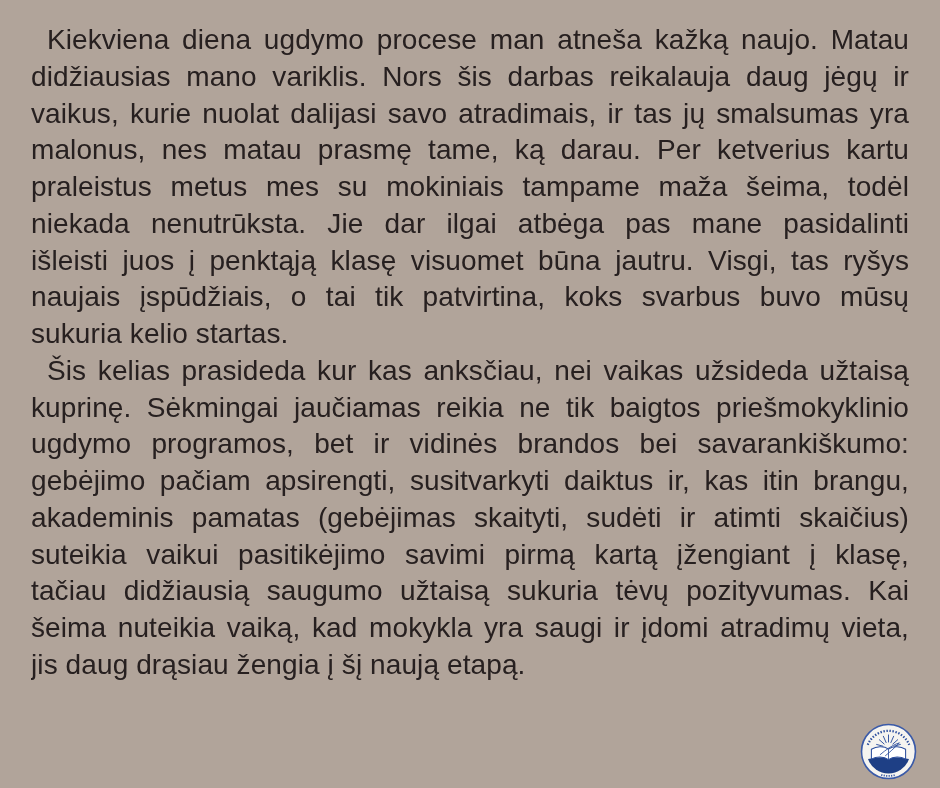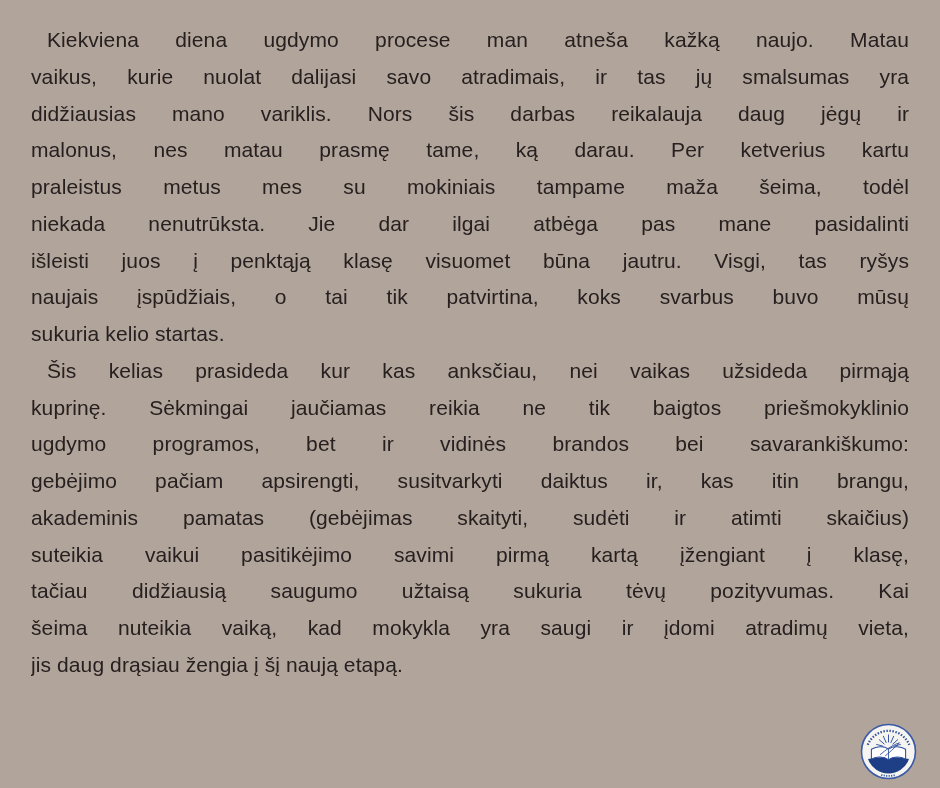--- a/index.html
+++ b/index.html
@@ -13,21 +13,21 @@
   }
   .page {
     box-sizing: border-box;
     position: relative;
     width: 940px;
     height: 788px;
     background: #b1a49a;
     padding: 22px 31px 0 31px;
     font-family: "Liberation Sans", sans-serif;
     color: #272020;
-    font-size: 21px;
+    font-size: 28px;
   }
   .paragraph {
     margin: 0;
   }
   .line {
     height: 36.75px;
     line-height: 36.75px;
     text-align: justify;
     text-align-last: justify;
     letter-spacing: 0.1px;
@@ -53,32 +53,32 @@
     height: 100%;
   }
 </style>
 </head>
 <body>
 
 <div class="page">
 
   <div class="paragraph">
     <div class="line first">Kiekviena diena ugdymo procese man atneša kažką naujo. Matau</div>
+    <div class="line">didžiausias mano variklis. Nors šis darbas reikalauja daug jėgų ir</div>
     <div class="line">vaikus, kurie nuolat dalijasi savo atradimais, ir tas jų smalsumas yra</div>
-    <div class="line">didžiausias mano variklis. Nors šis darbas reikalauja daug jėgų ir</div>
     <div class="line">malonus, nes matau prasmę tame, ką darau. Per ketverius kartu</div>
     <div class="line">praleistus metus mes su mokiniais tampame maža šeima, todėl</div>
     <div class="line">niekada nenutrūksta. Jie dar ilgai atbėga pas mane pasidalinti</div>
     <div class="line">išleisti juos į penktąją klasę visuomet būna jautru. Visgi, tas ryšys</div>
     <div class="line">naujais įspūdžiais, o tai tik patvirtina, koks svarbus buvo mūsų</div>
     <div class="line last">sukuria kelio startas.</div>
   </div>
 
   <div class="paragraph">
-    <div class="line first">Šis kelias prasideda kur kas anksčiau, nei vaikas užsideda pirmąją</div>
+    <div class="line first">Šis kelias prasideda kur kas anksčiau, nei vaikas užsideda užtaisą</div>
     <div class="line">kuprinę. Sėkmingai jaučiamas reikia ne tik baigtos priešmokyklinio</div>
     <div class="line">ugdymo programos, bet ir vidinės brandos bei savarankiškumo:</div>
     <div class="line">gebėjimo pačiam apsirengti, susitvarkyti daiktus ir, kas itin brangu,</div>
     <div class="line">akademinis pamatas (gebėjimas skaityti, sudėti ir atimti skaičius)</div>
     <div class="line">suteikia vaikui pasitikėjimo savimi pirmą kartą įžengiant į klasę,</div>
     <div class="line">tačiau didžiausią saugumo užtaisą sukuria tėvų pozityvumas. Kai</div>
     <div class="line">šeima nuteikia vaiką, kad mokykla yra saugi ir įdomi atradimų vieta,</div>
     <div class="line last">jis daug drąsiau žengia į šį naują etapą.</div>
   </div>
 

